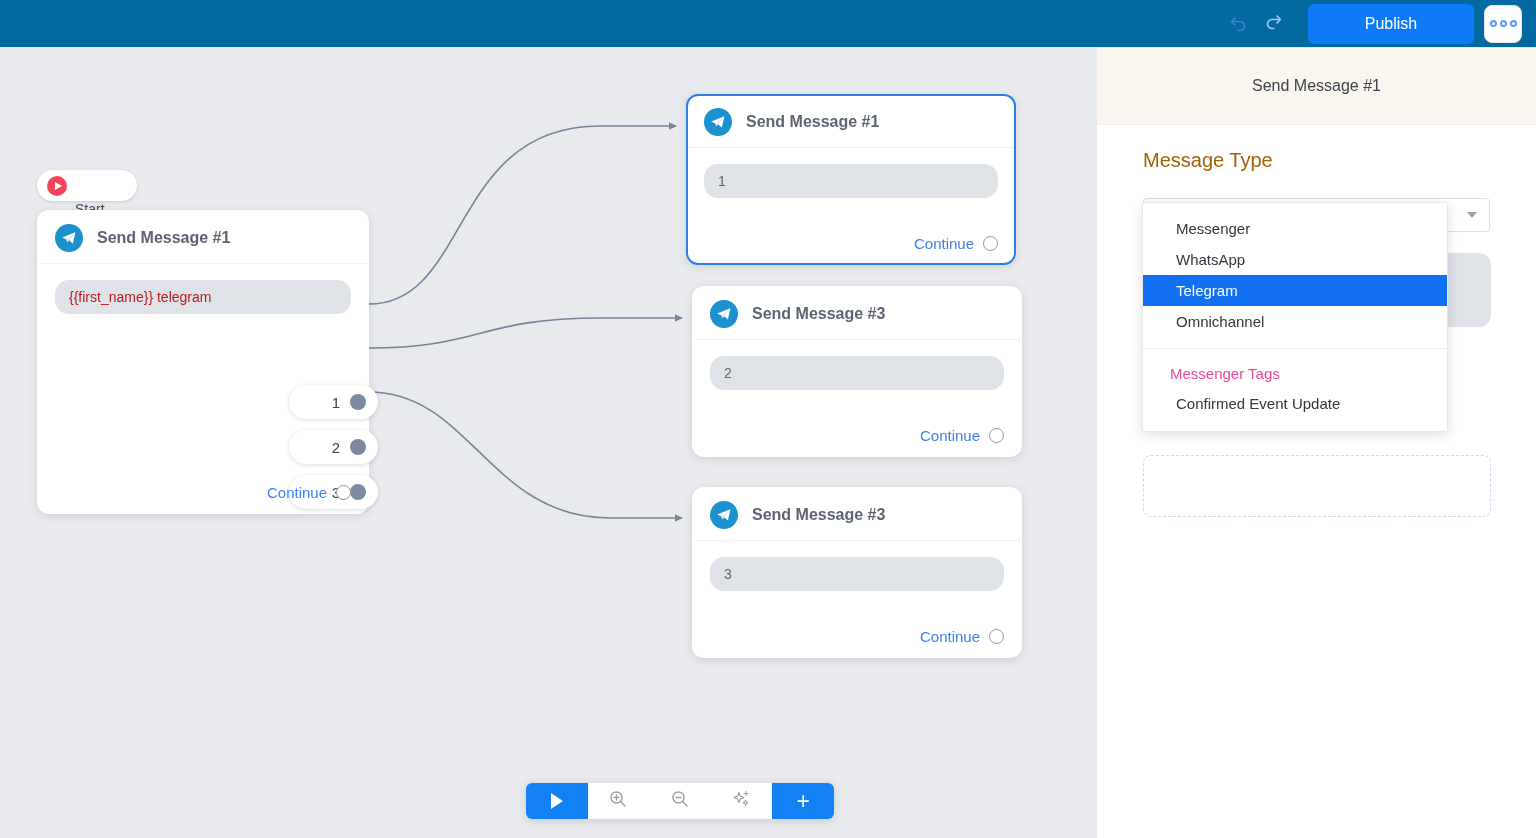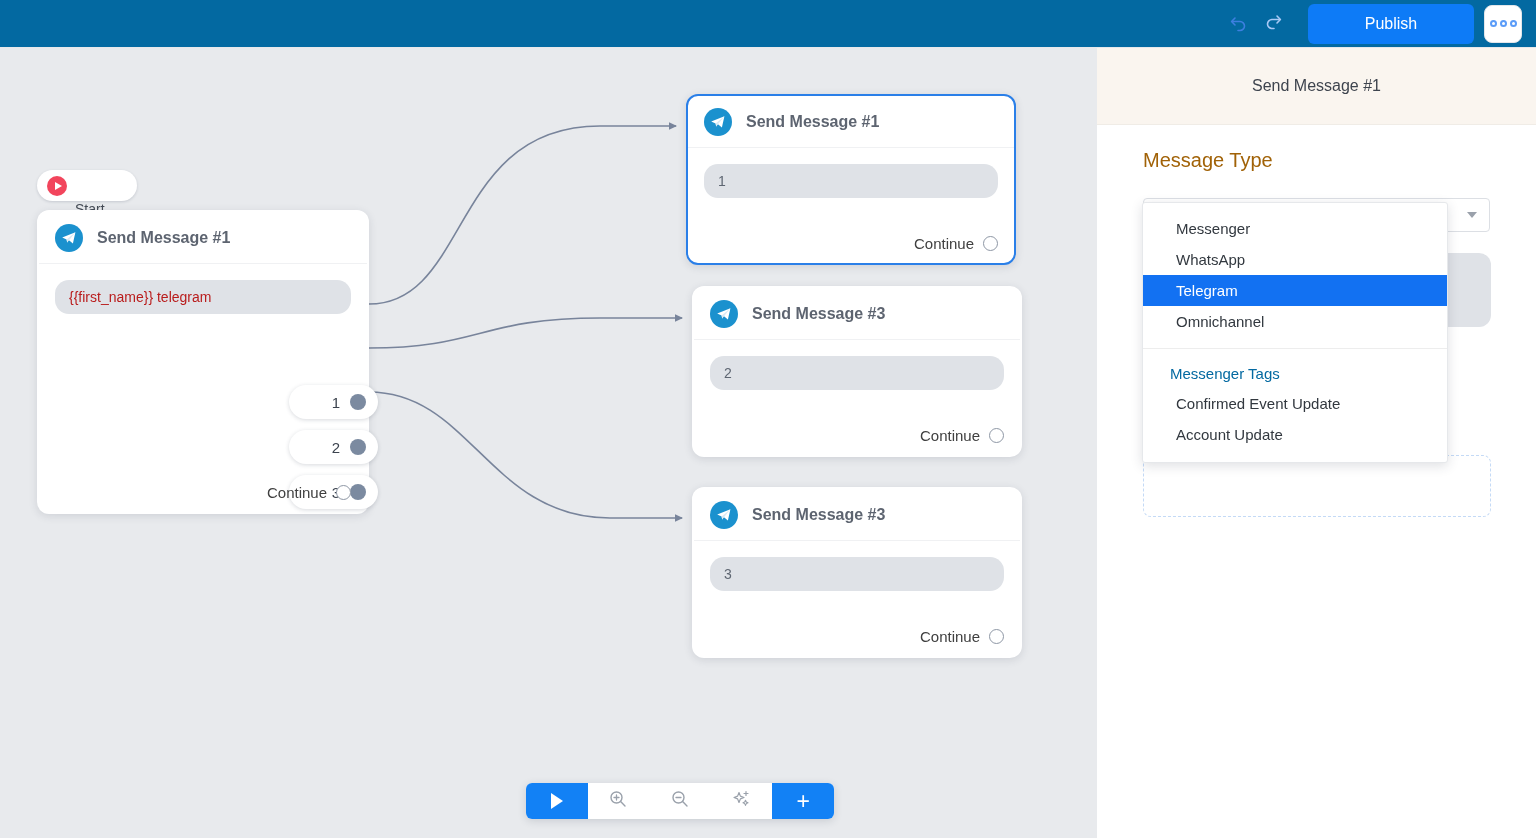--- a/index.html
+++ b/index.html
@@ -98,21 +98,21 @@
     box-shadow: 0 1px 4px rgba(40,50,70,.18);
     display: flex; align-items: center; justify-content: flex-end;
     padding-right: 12px; gap: 10px;
   }
   .out-num { font-size: 15px; color: #3c434e; }
   .out-dot { width: 16px; height: 16px; border-radius: 50%; background: #7b8aa0; }
   .continue-row {
     position: absolute; right: 16px; bottom: 11px;
     display: flex; align-items: center; gap: 9px;
   }
-  .continue-label { font-size: 15px; color: #404040; }
+  .continue-label { font-size: 15px; color: #3b82f6; }
   .continue-ring {
     width: 15px; height: 15px; border-radius: 50%;
     border: 1.6px solid #8e97a5; background: #fff;
   }
 
   
   #node-main   { left: 37px;  top: 162px; width: 332px; height: 304px; }
   #node-msg1   { left: 686px; top: 46px;  width: 330px; height: 171px; }
   #node-msg2   { left: 692px; top: 238px; width: 330px; height: 171px; }
   #node-msg3   { left: 692px; top: 439px; width: 330px; height: 171px; }
@@ -172,21 +172,21 @@
     box-shadow: 0 3px 12px rgba(40,50,70,.15); padding: 10px 0 12px 0; z-index: 50;
   }
   .dd-item {
     height: 31px; display: flex; align-items: center;
     padding-left: 33px; font-size: 15px; color: #32383f; cursor: pointer;
   }
   .dd-item.active { background: #1271f2; color: #ffffff; }
   .dd-sep { height: 1px; background: #ededed; margin: 11px 0 9px 0; }
   .dd-group {
     height: 30px; display: flex; align-items: center;
-    padding-left: 27px; font-size: 15px; color: #0369a1;
+    padding-left: 27px; font-size: 15px; color: #ec4899;
   }
 </style>
 </head>
 <body>
 
 <div id="app">
 
   <div class="topbar">
     <button class="icon-btn">
       <span class="undo-icon">
@@ -375,16 +375,15 @@
   </div>
 
   <div class="dropdown">
     <div class="dd-item">Messenger</div>
     <div class="dd-item">WhatsApp</div>
     <div class="dd-item active">Telegram</div>
     <div class="dd-item">Omnichannel</div>
     <div class="dd-sep"></div>
     <div class="dd-group">Messenger Tags</div>
     <div class="dd-item">Confirmed Event Update</div>
-    <div class="dd-item">Account Update</div>
   </div>
 
 </div>
 
 </body></html>

